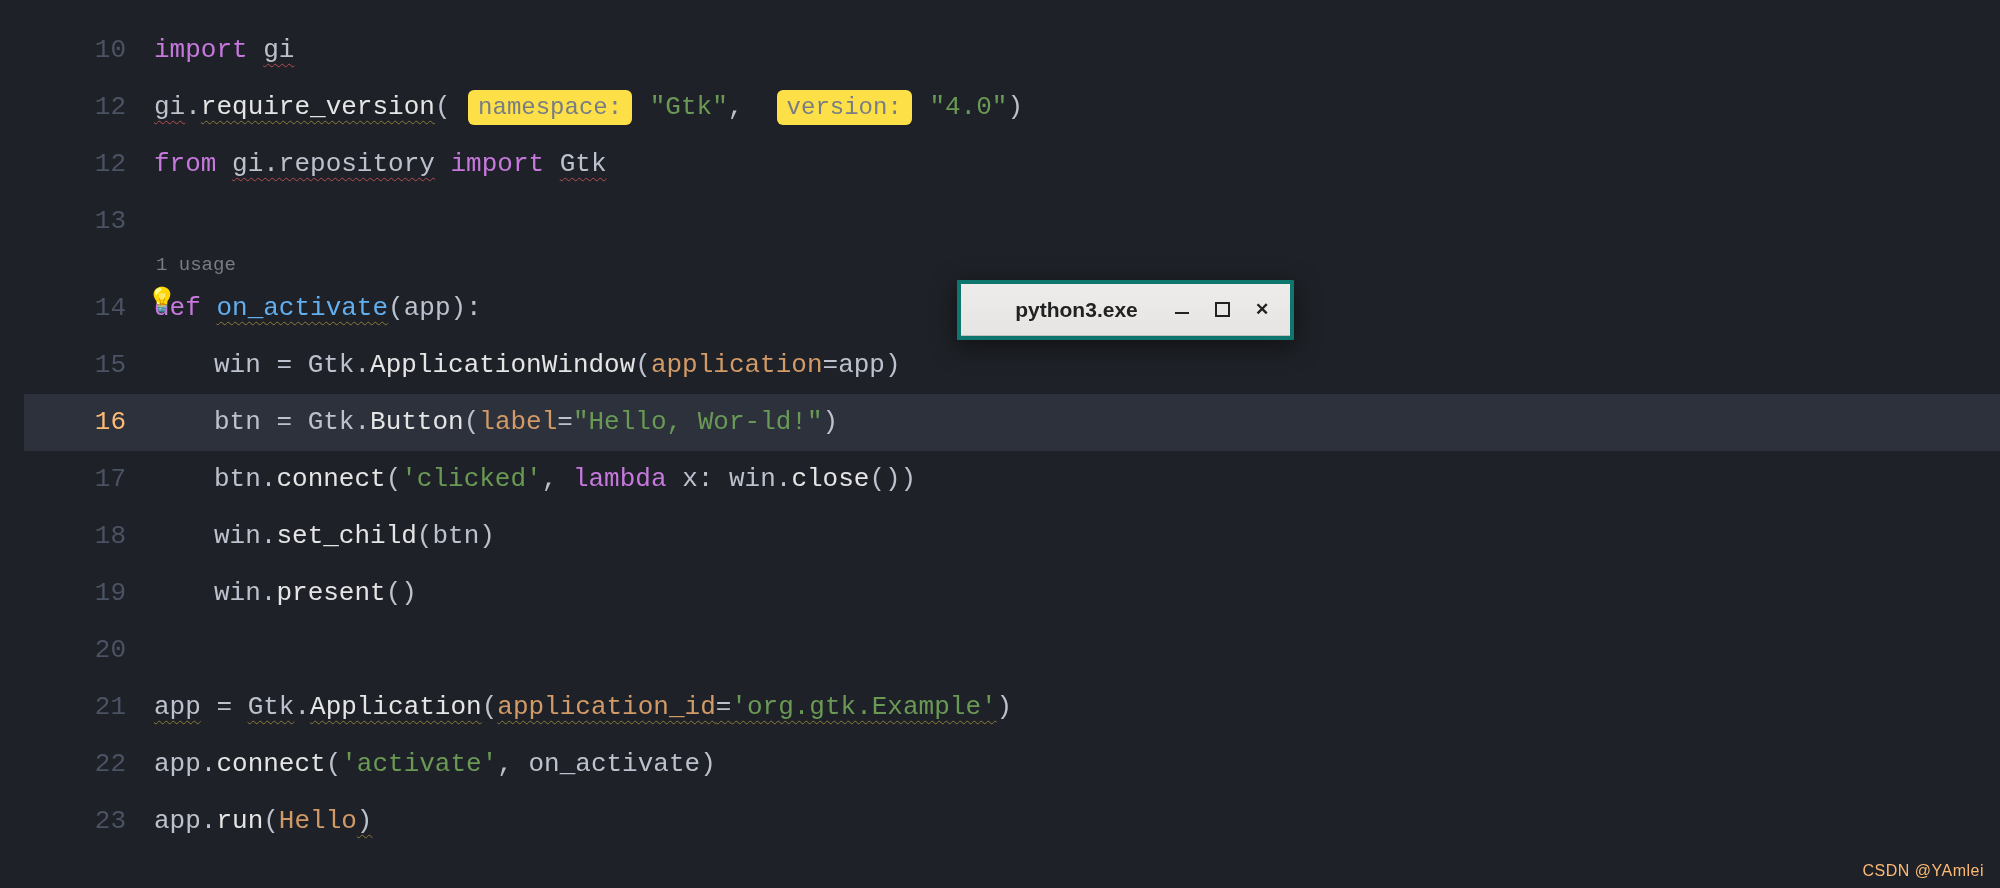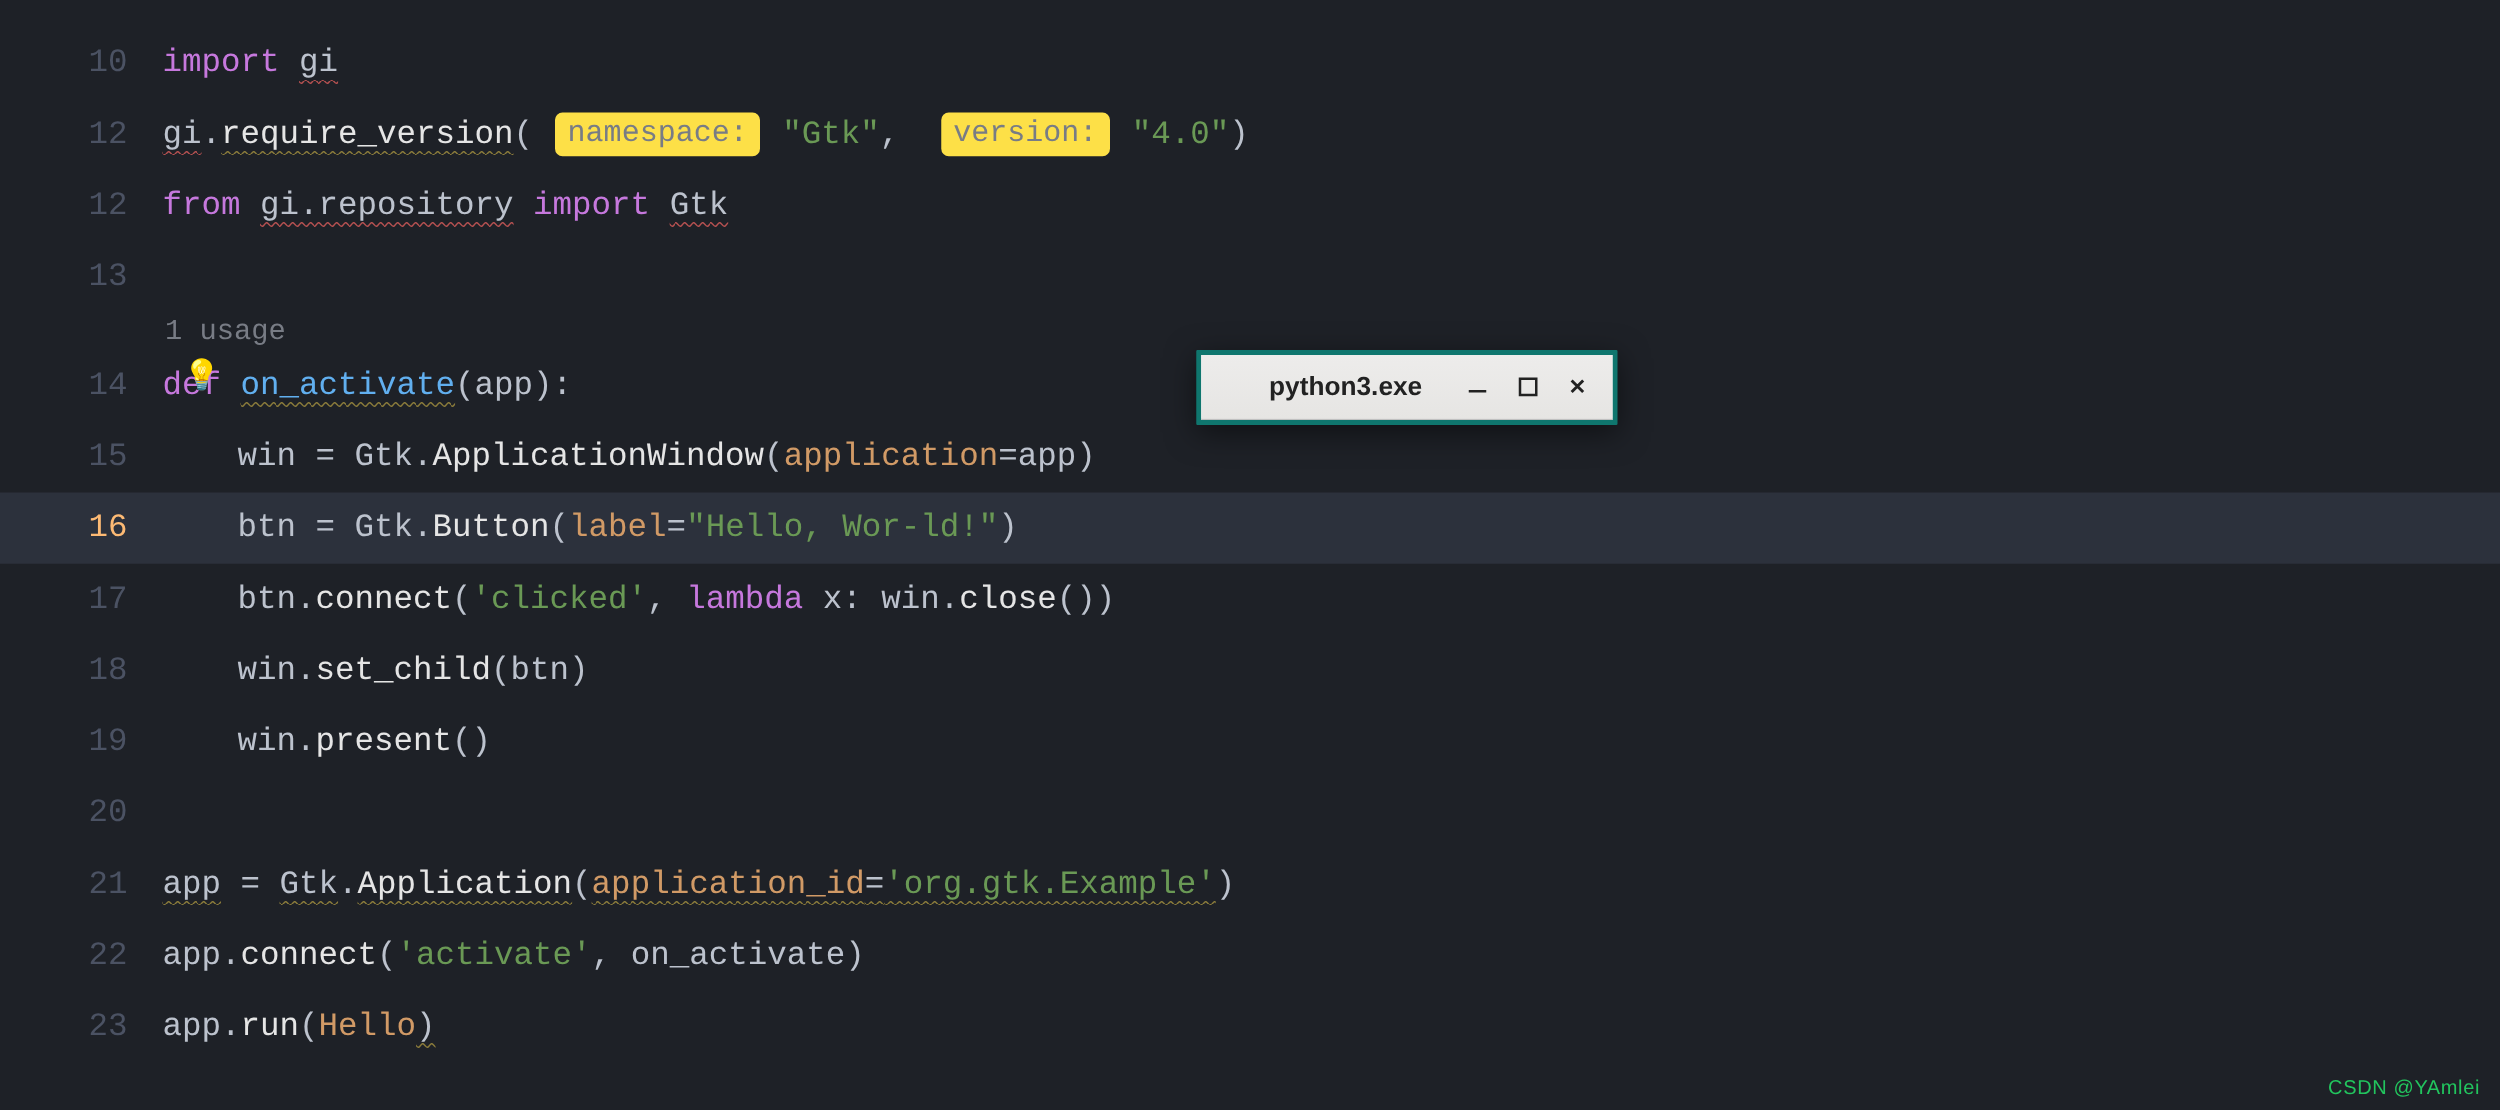--- a/index.html
+++ b/index.html
@@ -8,20 +8,21 @@
     background: #1e2127;
     font-family: "Consolas", "Courier New", monospace;
     position: relative;
     color: #abb2bf;
   }
   .editor {
     display: flex;
     width: 100%;
     height: 100%;
     position: relative;
+    padding-left: 24px;
   }
   .gutter {
     width: 130px;
     padding-top: 22px;
     text-align: right;
     padding-right: 28px;
     font-size: 26px;
     line-height: 57px;
     color: #4b5263;
     user-select: none;
@@ -30,21 +31,21 @@
   .gutter .spacer { height: 30px; }
   .gutter .current { color: #fdba74; }
   .code {
     flex: 1;
     padding-top: 22px;
     position: relative;
     font-size: 26px;
     line-height: 57px;
   }
   .code .line { white-space: pre; height: 57px; display: flex; align-items: center; position: relative; }
-  .code .usage-line { height: 30px; font-size: 23px; color: #787c85; display:flex; align-items:center; padding-left: 2px;}
+  .code .usage-line { height: 30px; font-size: 19px; color: #787c85; display:flex; align-items:center; padding-left: 2px;}
   .line.current-line::before {
     content: "";
     position: absolute;
     left: -130px; right: -2000px;
     top: 0; bottom: 0;
     background: #2c313c;
     z-index: -1;
   }
   .bulb {
     position: absolute;
@@ -154,21 +155,21 @@
     justify-content: center;
     font-size: 21px;
     color: #222;
   }
   .watermark {
     position: absolute;
     right: 16px;
     bottom: 8px;
     font-family: Arial, sans-serif;
     font-size: 16px;
-    color: #22c55e;
+    color: #fdba74;
     letter-spacing: 0.5px;
   }
 </style>
 </head>
 <body>
 
 <div class="editor">
   <div class="gutter">
     <div class="ln">10</div>
     <div class="ln">12</div>

